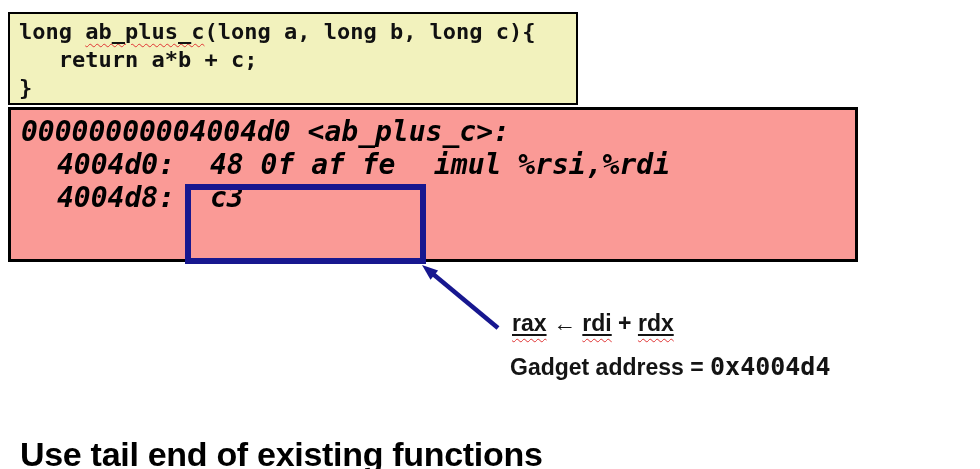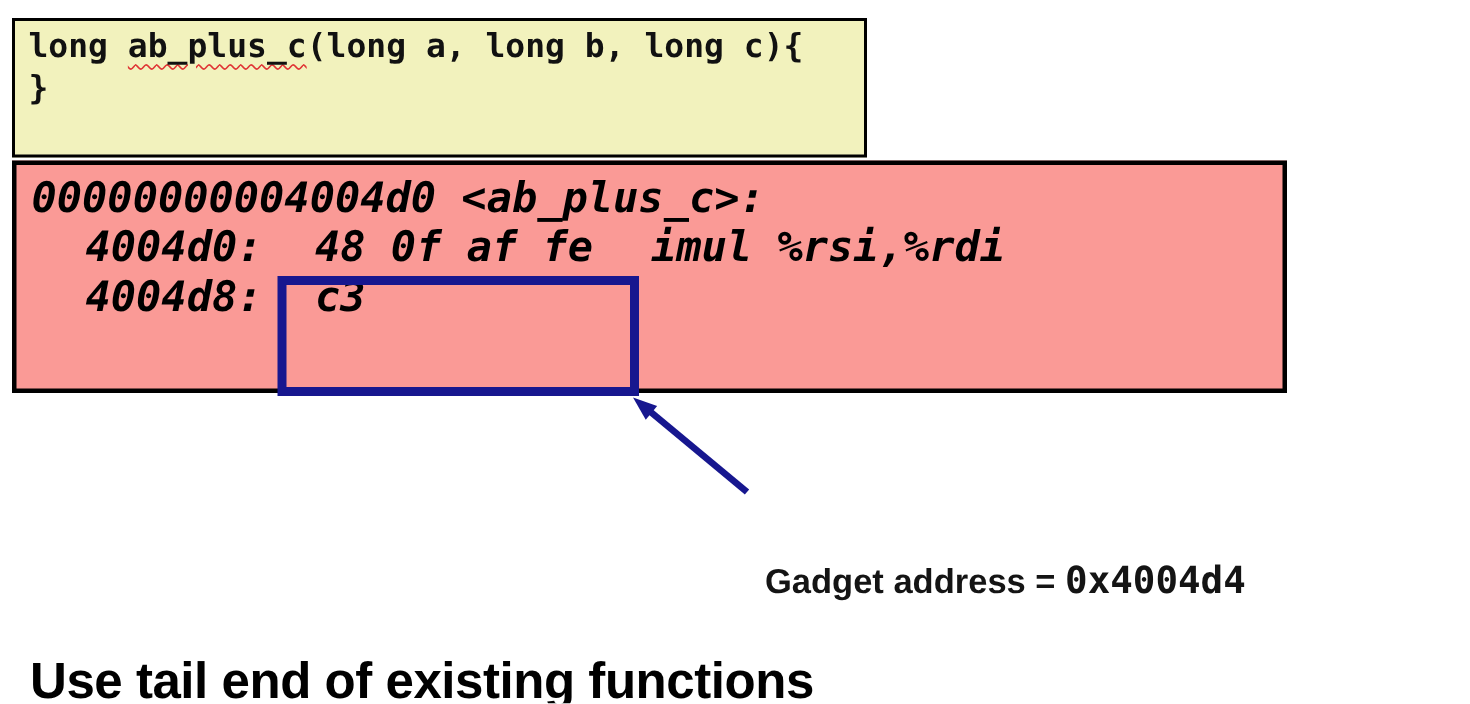--- a/index.html
+++ b/index.html
@@ -100,21 +100,21 @@
   }
   .solid-u {
     text-decoration: underline;
     text-decoration-style: solid;
     text-decoration-color: #141414;
     text-decoration-thickness: 2px;
     text-underline-offset: 3px;
   }
   .gadget-note {
     position: absolute;
-    left: 510px; top: 372px;
+    left: 510px; top: 352px;
     font-weight: bold;
     font-size: 23px;
     color: #141414;
     white-space: pre;
   }
   .gadget-note .mono {
     font-family: "DejaVu Sans Mono", monospace;
     font-size: 25px;
   }
 
@@ -128,20 +128,21 @@
     letter-spacing: -0.3px;
   }
 </style>
 </head>
 <body>
 
 <div class="slide">
 
   <div class="c-box">
     <div class="c-line"><span>long </span><span class="squiggle">ab_plus_c</span><span>(long a, long b, long c){</span></div>
+    <div class="c-line">   return a*b + c;</div>
     <div class="c-line">}</div>
   </div>
 
   <div class="asm-box">
     <div class="asm-header">00000000004004d0 &lt;ab_plus_c&gt;:</div>
     <div class="asm-row">
       <span class="addr">4004d0:</span>
       <span class="bytes">48 0f af fe</span>
       <span class="instr">imul %rsi,%rdi</span>
     </div>
@@ -151,18 +152,19 @@
     </div>
   </div>
 
   <div class="gadget-rect"></div>
 
   <svg class="arrow-svg" width="115" height="90" viewBox="0 0 115 90" xmlns="http://www.w3.org/2000/svg">
     <line x1="93" y1="73" x2="28" y2="19" stroke="#17178f" stroke-width="4.5"></line>
     <polygon points="17,10 33.1,15.6 25.5,24.8" fill="#17178f"></polygon>
   </svg>
 
+  <div class="rax-note"><span class="wavy-u"><span class="solid-u">rax</span></span><span> ← </span><span class="wavy-u"><span class="solid-u">rdi</span></span><span> + </span><span class="wavy-u"><span class="solid-u">rdx</span></span></div>
 
   <div class="gadget-note"><span>Gadget address = </span><span class="mono">0x4004d4</span></div>
 
   <div class="heading">Use tail end of existing functions</div>
 
 </div>
 
 </body></html>

